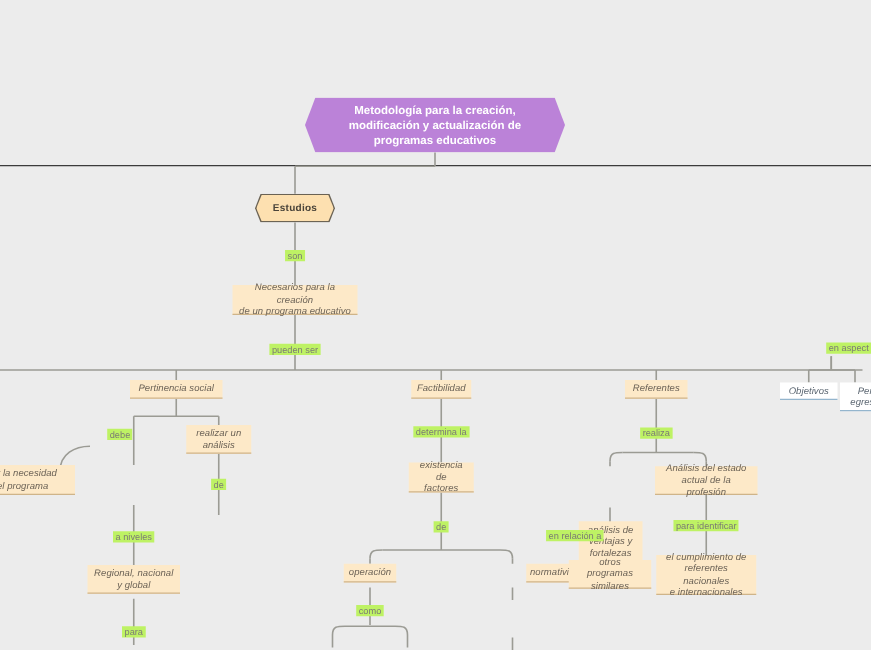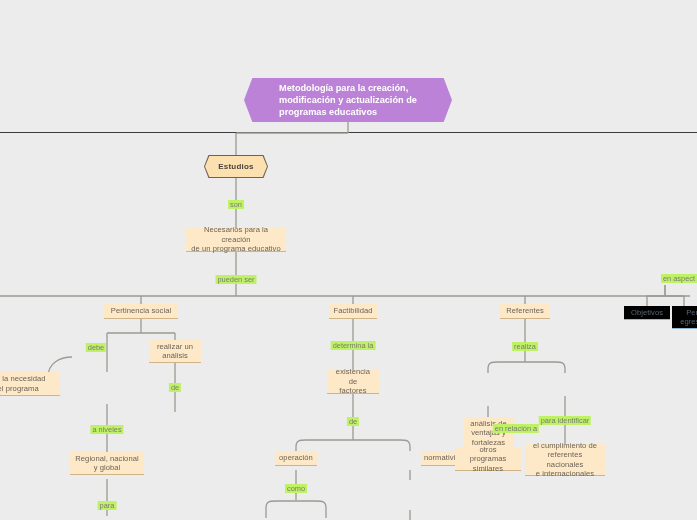--- a/index.html
+++ b/index.html
@@ -17,23 +17,24 @@
     position:absolute;box-sizing:border-box;
     display:flex;align-items:center;justify-content:center;
     text-align:center;
     font-size:7.6px;line-height:9.4px;
     letter-spacing:.05px;
     padding:3px 5px;
     background:#fde9c8;
     border-bottom:1.6px solid #cfb489;
     color:#6b6256;
     white-space:pre-line;
+    font-style:italic;
   }
   .node.blue{
-    background:#000000;
+    background:#ffffff;
     border-bottom:1.6px solid #94b5cd;
     color:#5a6570;
     text-align:right;
   }
   .hexwrap{position:absolute;}
   .hexwrap .hexborder{
     position:absolute;inset:0;
     clip-path:polygon(7% 0,93% 0,100% 50%,93% 100%,7% 100%,0 50%);
     background:#6a6254;
   }
@@ -46,20 +47,21 @@
   }
 
   
   .banner{
     position:absolute;
     background:#bb82d8;
     color:#ffffff;
     font-weight:bold;
     font-size:9.2px;line-height:12.2px;
     display:flex;align-items:center;justify-content:center;
+    text-align:center;
     clip-path:polygon(4% 0,96% 0,100% 50%,96% 100%,4% 100%,0 50%);
     white-space:pre-line;
     padding:0 10px;box-sizing:border-box;
   }
 
   
   .lbl{
     position:absolute;
     font-size:7.4px;
     color:#7b7b74;
@@ -174,36 +176,38 @@
 y global</div>
 
   <div class="node" style="left:327px;top:370px;width:52px;height:24px;">existencia de
 factores</div>
   <div class="node" style="left:275px;top:451px;width:42px;height:15px;">operación</div>
   <div class="node" style="left:386px;top:451px;width:50px;height:15px;margin-left:35px;">normatividad</div>
 
   <div class="node" style="left:463px;top:373px;width:51px;height:33px;margin-top:44px;">análisis de
 ventajas y
 fortalezas</div>
+  <div class="node" style="left:524px;top:373px;width:82px;height:23px;">Análisis del estado
+actual de la profesión</div>
   <div class="node" style="left:455px;top:448px;width:66px;height:23px;">otros programas
 similares</div>
   <div class="node" style="left:525px;top:444px;width:80px;height:32px;">el cumplimiento de
 referentes nacionales
 e internacionales</div>
 
   <div class="lbl" style="left:236px;top:200px;">son</div>
   <div class="lbl" style="left:236px;top:275px;">pueden ser</div>
   <div class="lbl" style="left:679px;top:274px;">en aspect</div>
 
   <div class="lbl" style="left:96px;top:343px;">debe</div>
   <div class="lbl" style="left:175px;top:383px;">de</div>
   <div class="lbl" style="left:107px;top:425px;">a niveles</div>
   <div class="lbl" style="left:107px;top:501px;">para</div>
 
   <div class="lbl" style="left:353px;top:341px;">determina la</div>
   <div class="lbl" style="left:353px;top:417px;">de</div>
   <div class="lbl" style="left:296px;top:484px;">como</div>
 
   <div class="lbl" style="left:525px;top:342px;">realiza</div>
-  <div class="lbl" style="left:516px;top:424px;">en relación a</div>
+  <div class="lbl" style="left:460px;top:424px;">en relación a</div>
   <div class="lbl" style="left:565px;top:416px;text-align:right;">para identificar</div>
 
 </div>
 
 </body></html>

